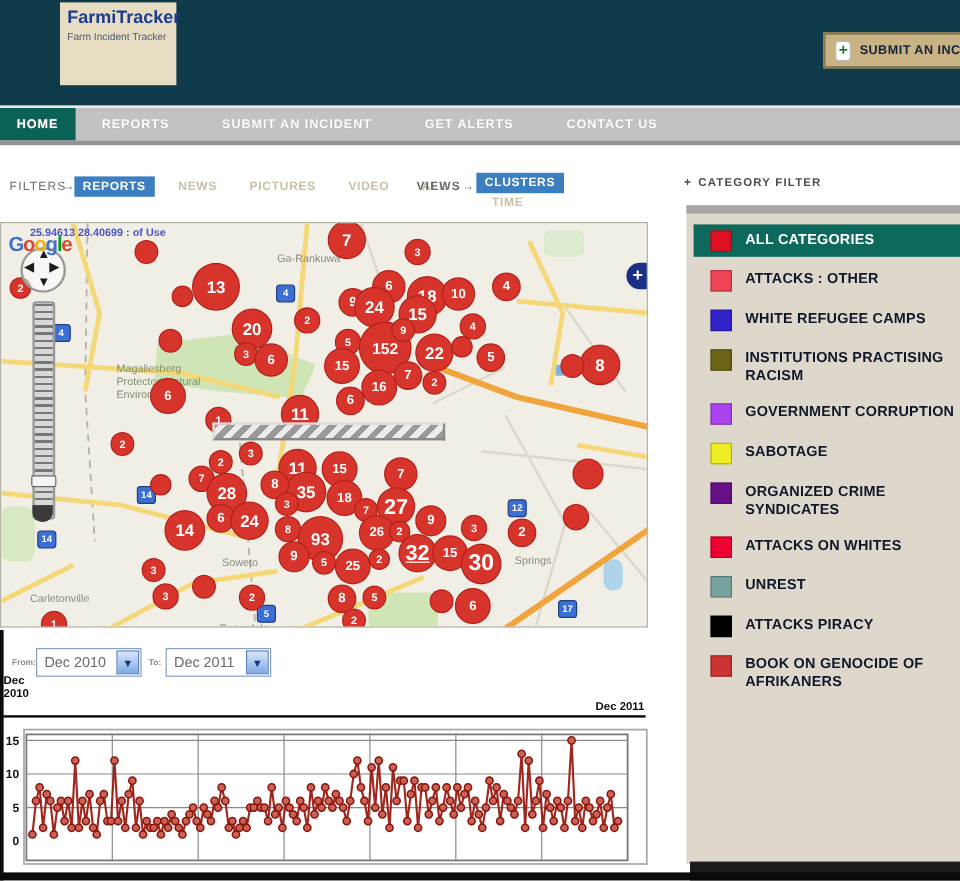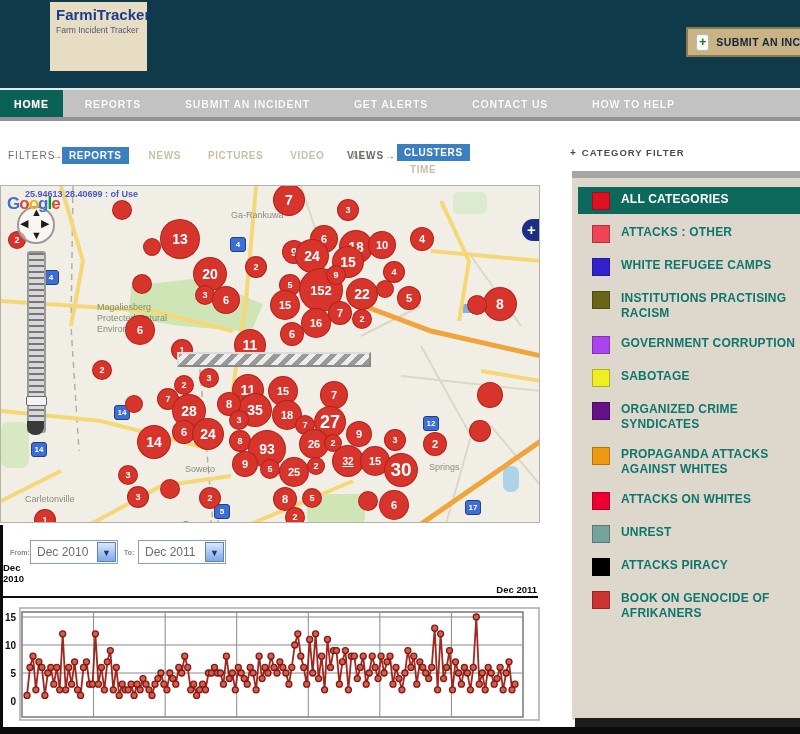--- a/index.html
+++ b/index.html
@@ -70,21 +70,21 @@
   
   .cat-heading{position:absolute;left:570px;top:147px;font-size:9.5px;font-weight:bold;color:#4c4c4c;letter-spacing:1px;cursor:pointer;}
   .cat-heading .pl{color:#4c4c4c;margin-right:5px;font-size:10px;}
   .panel{position:absolute;left:572px;top:171px;width:228px;height:549px;background:#ddd8cb;}
   .panel-bar{position:absolute;left:0;top:0;width:228px;height:7px;background:#a6a6a6;}
   .cat-list{position:absolute;left:0;top:16px;width:228px;}
   .cat-row{display:flex;align-items:flex-start;gap:11px;padding:4px 4px 4px 20px;margin-bottom:6px;cursor:pointer;}
   .cat-row.active{background:#0d695c;margin-left:6px;padding-left:14px;}
   .cat-row.active .cat-label{color:#fff;}
   .cat-ic{width:16px;height:16px;flex:0 0 16px;border:1px solid rgba(0,0,0,.25);margin-top:1px;}
-  .cat-label{font-size:12px;font-weight:bold;color:#0f766e;line-height:15px;letter-spacing:.2px;padding-top:1px;}
+  .cat-label{font-size:12px;font-weight:bold;color:#0f172a;line-height:15px;letter-spacing:.2px;padding-top:1px;}
   
   .strip-side{position:absolute;left:575px;top:718px;width:225px;height:16px;background:#1c1c1c;}
   .strip-bottom{position:absolute;left:0;top:727px;width:800px;height:7px;background:#0b0b0b;}
   .left-edge{position:absolute;left:0;top:525px;width:3px;height:209px;background:#0b0b0b;}
 </style>
 </head>
 <body>
 
 <div id="app">
 
@@ -99,21 +99,20 @@
     </div>
   </div>
   <div class="hdr-line"></div>
 
   <div class="nav" id="navbar">
       <div class="nav-item active">HOME</div>
       <div class="nav-item">REPORTS</div>
       <div class="nav-item">SUBMIT AN INCIDENT</div>
       <div class="nav-item">GET ALERTS</div>
       <div class="nav-item">CONTACT US</div>
-      <div class="nav-item">HOW TO HELP</div>
     </div>
   <div class="nav-strip"></div>
 
   <div class="filters-row">
     <span class="f-label">FILTERS</span>
     <span class="f-arrow">→</span>
     <div class="chips" id="filter-chips">
         <span class="chip on">REPORTS</span>
         <span class="chip">NEWS</span>
         <span class="chip">PICTURES</span>
@@ -250,21 +249,21 @@
         <div class="cluster" style="left: 267px; top: 190px; height: 28px; width: 28px; font-size: 11px;">15</div>
         <div class="cluster" style="left: 319px; top: 195px; height: 26px; width: 26px; font-size: 11px;">7</div>
         <div class="cluster" style="left: 271px; top: 214px; height: 28px; width: 28px; font-size: 11px;">18</div>
         <div class="cluster" style="left: 294px; top: 229px; height: 18px; width: 18px; font-size: 9px;">7</div>
         <div class="cluster" style="left: 313px; top: 220px; height: 30px; width: 30px; font-size: 18px;">27</div>
         <div class="cluster" style="left: 345px; top: 235px; height: 24px; width: 24px; font-size: 11px;">9</div>
         <div class="cluster" style="left: 383px; top: 243px; height: 20px; width: 20px; font-size: 9px;">3</div>
         <div class="cluster" style="left: 422px; top: 246px; height: 22px; width: 22px; font-size: 11px;">2</div>
         <div class="cluster" style="left: 298px; top: 243px; height: 28px; width: 28px; font-size: 11px;">26</div>
         <div class="cluster" style="left: 323px; top: 248px; height: 16px; width: 16px; font-size: 9px;">2</div>
-        <div class="cluster" style="left: 331px; top: 259px; height: 30px; width: 30px; font-size: 10px; text-decoration: underline;">32</div>
+        <div class="cluster" style="left: 331px; top: 259px; height: 30px; width: 30px; font-size: 18px; text-decoration: underline;">32</div>
         <div class="cluster" style="left: 359px; top: 260px; height: 28px; width: 28px; font-size: 11px;">15</div>
         <div class="cluster" style="left: 383px; top: 267px; height: 32px; width: 32px; font-size: 19px;">30</div>
         <div class="cluster" style="left: 278px; top: 271px; height: 28px; width: 28px; font-size: 11px;">25</div>
         <div class="cluster" style="left: 306px; top: 271px; height: 16px; width: 16px; font-size: 9px;">2</div>
         <div class="cluster" style="left: 272px; top: 301px; height: 22px; width: 22px; font-size: 11px;">8</div>
         <div class="cluster" style="left: 301px; top: 302px; height: 18px; width: 18px; font-size: 9px;">5</div>
         <div class="cluster" style="left: 284px; top: 321px; height: 18px; width: 18px; font-size: 9px;">2</div>
         <div class="cluster" style="left: 378px; top: 304px; height: 28px; width: 28px; font-size: 11px;">6</div>
         <div class="cluster" style="left: 357px; top: 305px; height: 18px; width: 18px; font-size: 9px;"></div>
         <div class="cluster" style="left: 476px; top: 196px; height: 24px; width: 24px; font-size: 11px;"></div>
@@ -511,24 +510,20 @@
         </div>
         <div class="cat-row">
           <span class="cat-ic" style="background: rgb(238, 238, 34);"></span>
           <span class="cat-label">SABOTAGE</span>
         </div>
         <div class="cat-row">
           <span class="cat-ic" style="background: rgb(102, 17, 136);"></span>
           <span class="cat-label">ORGANIZED CRIME SYNDICATES</span>
         </div>
         <div class="cat-row">
-          <span class="cat-ic" style="background: rgb(238, 153, 17);"></span>
-          <span class="cat-label">PROPAGANDA ATTACKS AGAINST WHITES</span>
-        </div>
-        <div class="cat-row">
           <span class="cat-ic" style="background: rgb(238, 0, 51);"></span>
           <span class="cat-label">ATTACKS ON WHITES</span>
         </div>
         <div class="cat-row">
           <span class="cat-ic" style="background: rgb(119, 163, 159);"></span>
           <span class="cat-label">UNREST</span>
         </div>
         <div class="cat-row">
           <span class="cat-ic" style="background: rgb(0, 0, 0);"></span>
           <span class="cat-label">ATTACKS PIRACY</span>

